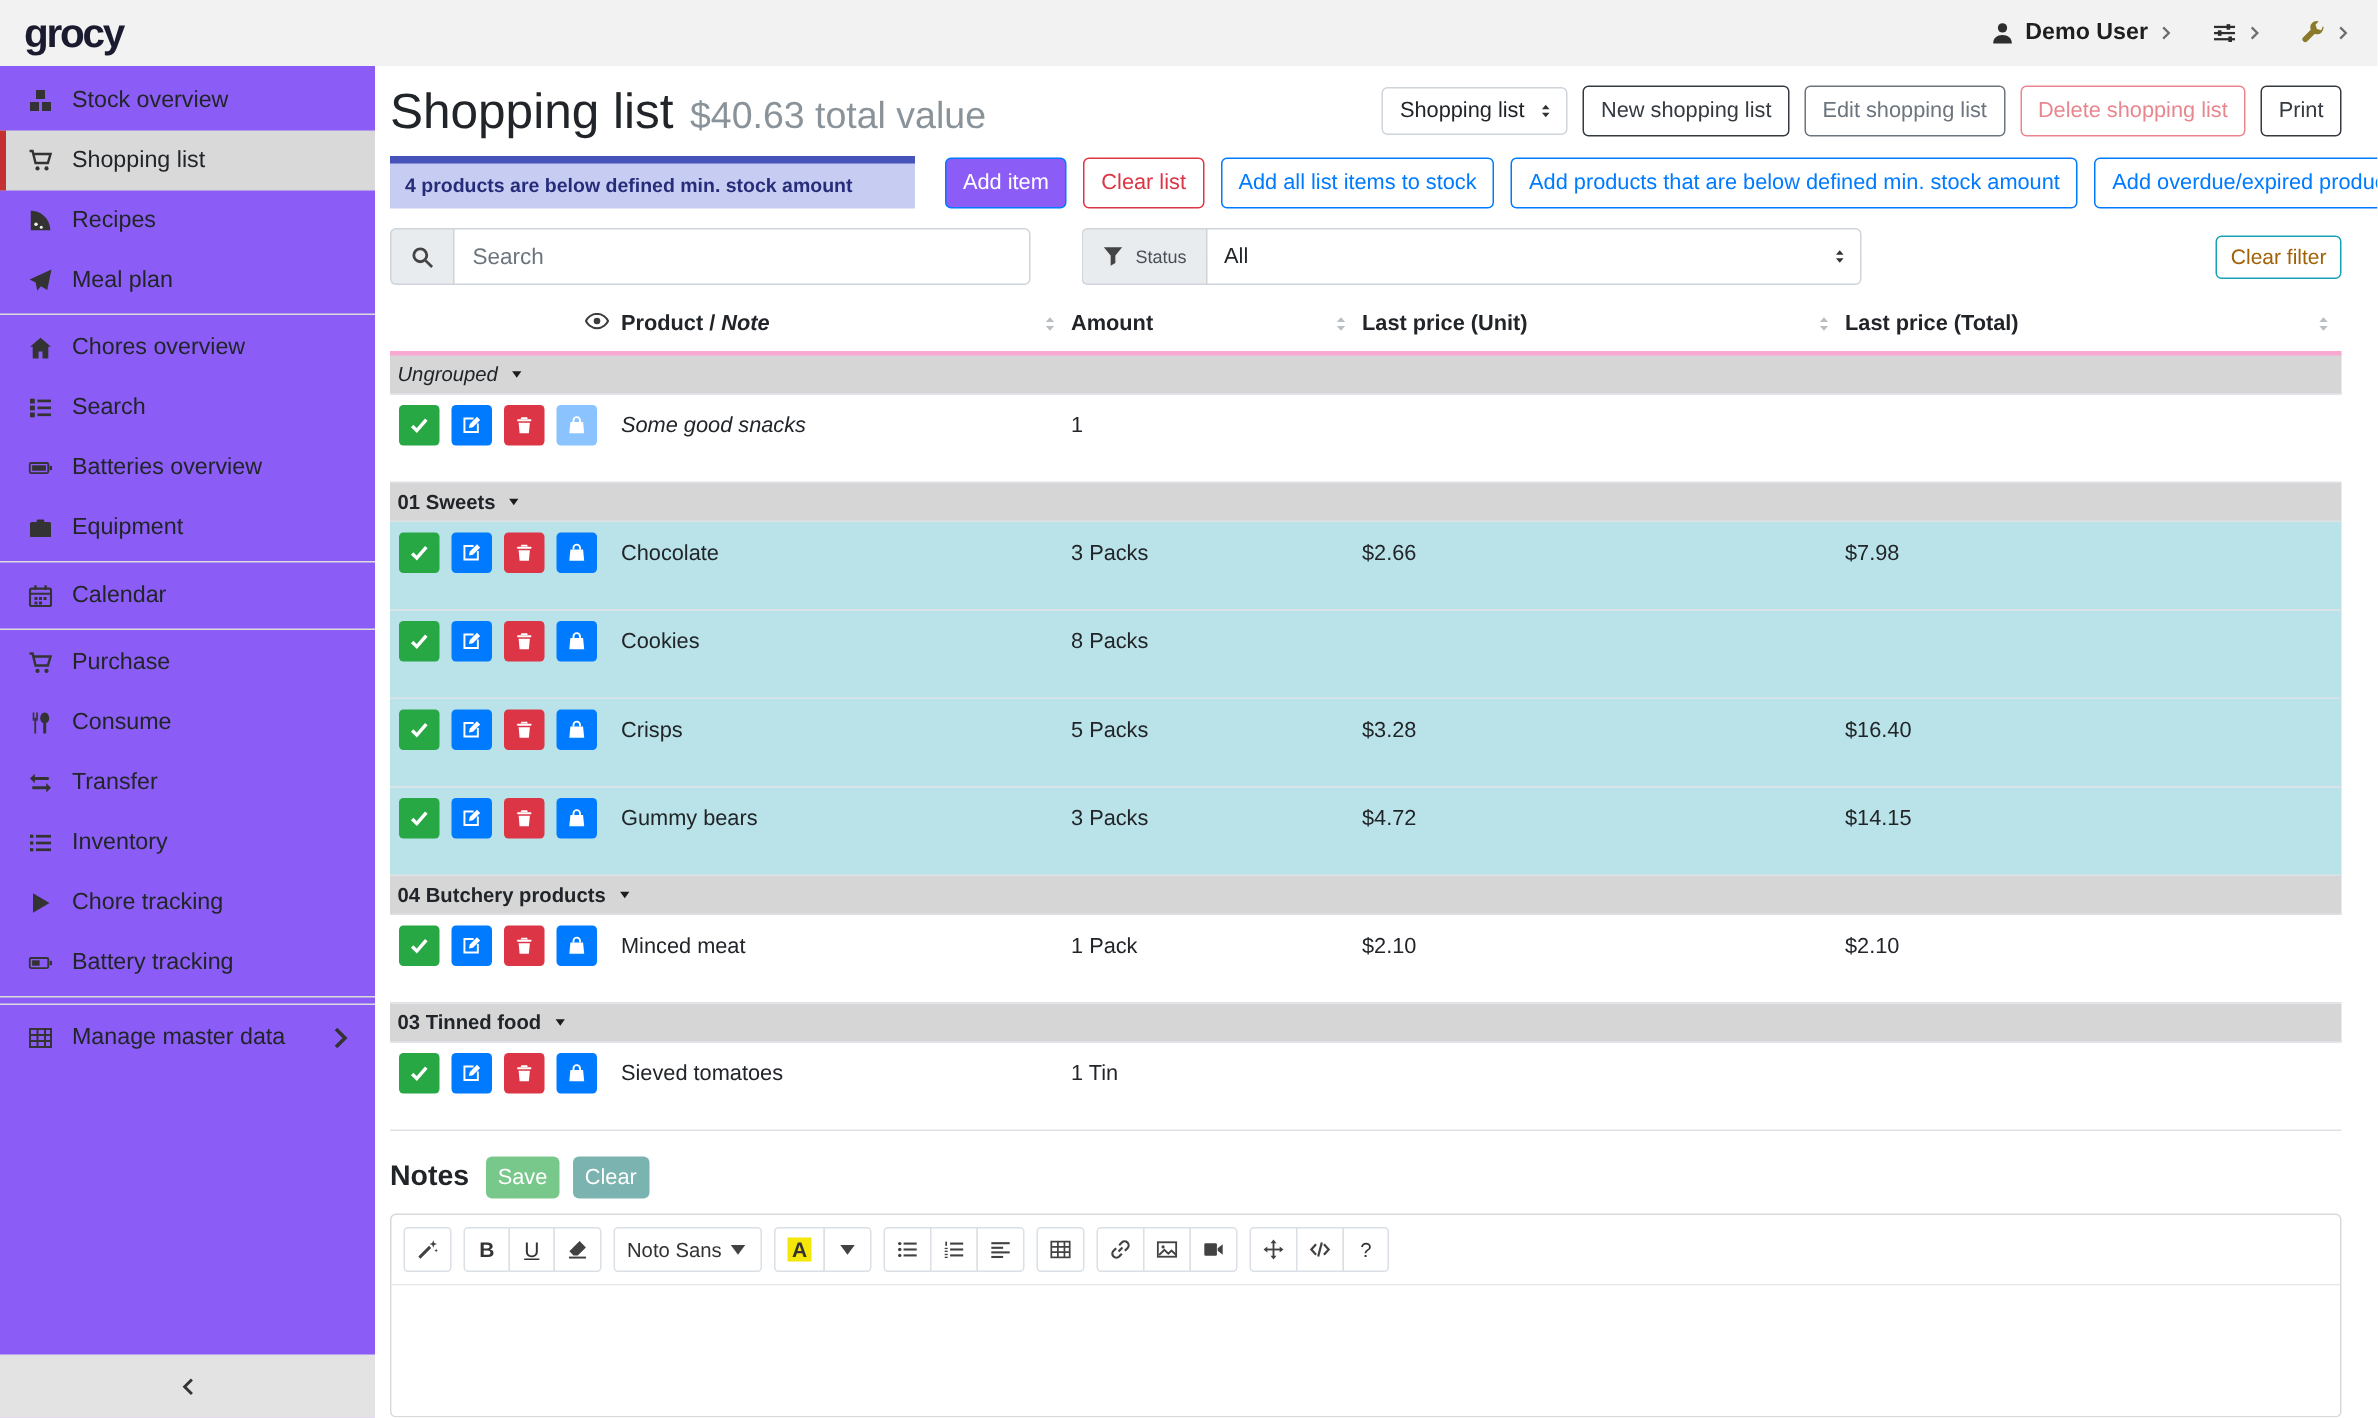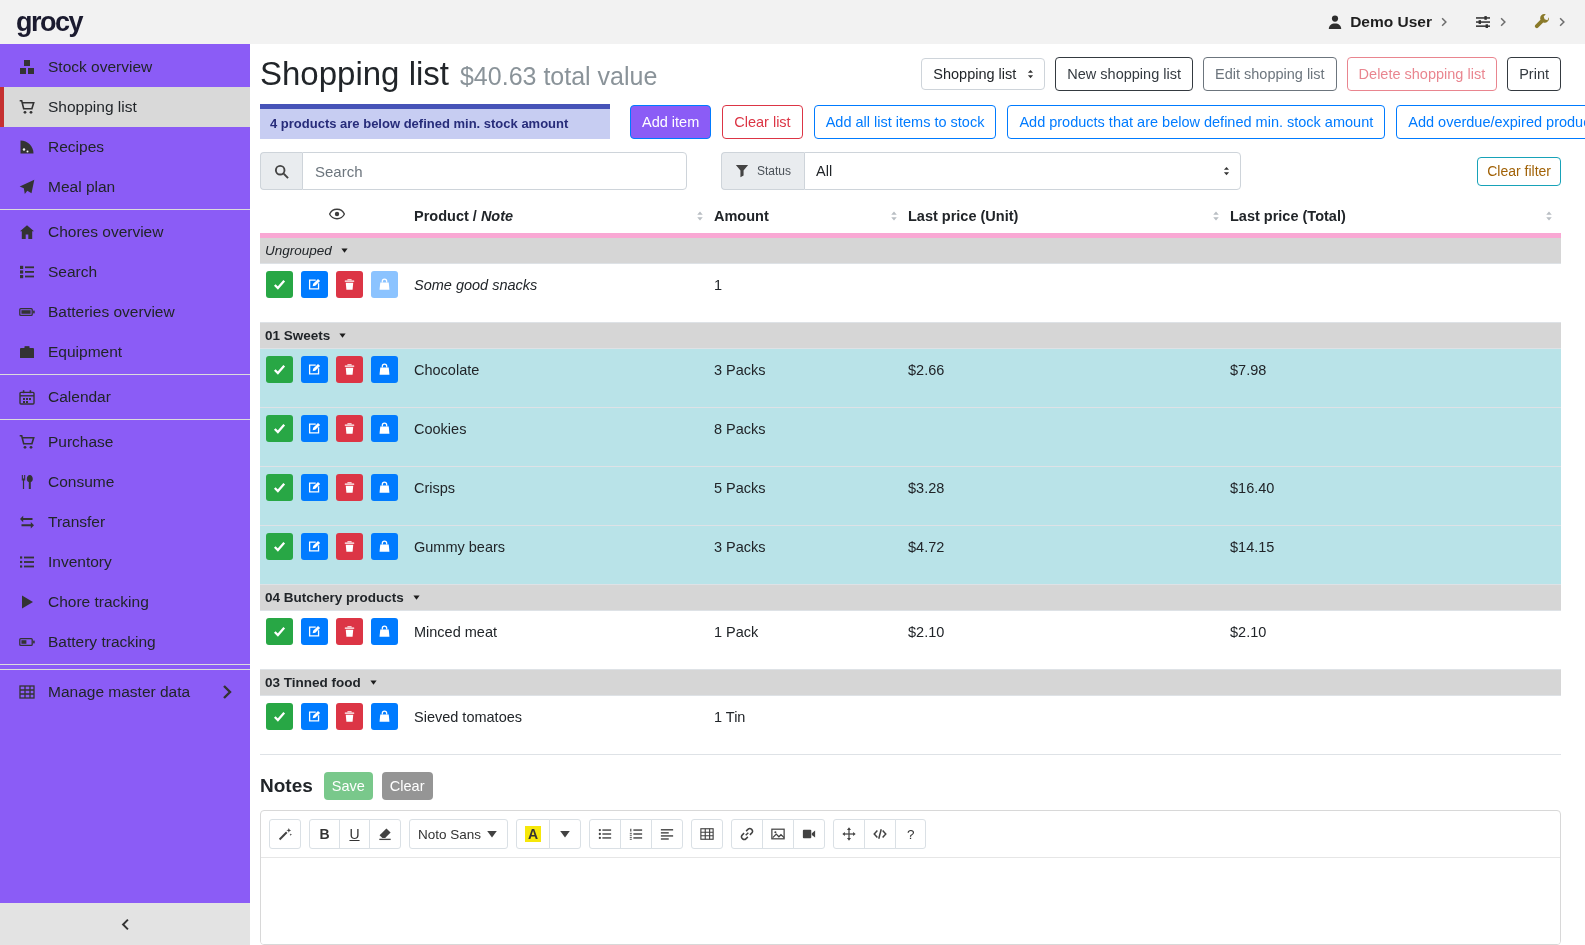--- a/index.html
+++ b/index.html
@@ -66,21 +66,21 @@
   .ig-prepend .icon { font-size: 14px; color: #444; }
   .search-group { width: 427px; }
   .search-group input { flex: 1; border: 1px solid #ced4da; border-radius: 0 4px 4px 0; padding: 0 12px; font-family: inherit; font-size: 15px; color: #212529; min-width: 0; }
   .search-group input::placeholder { color: #6c757d; }
   .status-group { width: 520px; margin-left: 34px; }
   .status-group .select { flex: 1; border-radius: 0 4px 4px 0; }
   .btn-clear-filter { margin-left: auto; padding: 5px 9px; font-size: 14px; }
 
   
   .slt { width: 100%; border-collapse: collapse; table-layout: fixed; }
-  .slt th { text-align: center; font-size: 14.5px; font-weight: 700; padding: 4px 6px 8px 2px; border-bottom: 5px solid #f9a8d4; cursor: pointer; }
+  .slt th { text-align: right; font-size: 14.5px; font-weight: 700; padding: 4px 6px 8px 2px; border-bottom: 3px solid #f9a8d4; cursor: pointer; }
   .slt th:first-child { padding-left: 8px; }
   .th-flex { display: flex; align-items: center; justify-content: space-between; }
   .th-flex i { font-style: italic; }
   .sort-icon { font-size: 12px; color: #b9bec3; margin-left: 6px; }
   .eye-hdr { font-size: 16px; color: #3d3d3d; }
   .slt td { border-bottom: 1px solid #dee2e6; font-size: 14.5px; padding: 2px 6px 2px 2px; vertical-align: middle; }
   .group-row td { background: #d6d6d6; padding: 5px 8px 5px 5px; font-size: 13.5px; font-weight: 700; cursor: pointer; }
   .gname.italic { font-style: italic; font-weight: 400; }
   .gcaret { font-size: 9px; color: #1d1d1d; margin-left: 8px; }
   .item-row td { padding-top: 7px; padding-bottom: 24px; }
@@ -92,21 +92,21 @@
   .act-btn.green { background: #28a745; }
   .act-btn.blue { background: #007bff; }
   .act-btn.red { background: #dc3545; }
   .act-btn.disabled { opacity: .45; }
 
   
   .notes-row { display: flex; align-items: center; gap: 9px; margin: 17px 0 10px; }
   .notes-title { font-size: 19px; font-weight: 700; margin-right: 2px; }
   .btn-sm { font-family: inherit; border: 0; border-radius: 4px; color: #fff; font-size: 14.5px; padding: 6px 8px; cursor: pointer; }
   .btn-sm.save { background: #28a745; opacity: .62; }
-  .btn-sm.clearb { background: #404040; opacity: .55; }
+  .btn-sm.clearb { background: #0f766e; opacity: .55; }
 
   
   .editor { flex: 1 1 auto; min-height: 0; border: 1px solid #d8d8d8; border-radius: 4px; display: flex; flex-direction: column; overflow: hidden; }
   .etoolbar { padding: 8px; display: flex; align-items: center; gap: 8px; border-bottom: 1px solid #e6e6e6; flex-wrap: nowrap; }
   .tgroup { display: flex; }
   .tbtn { font-family: inherit; min-width: 31px; height: 30px; background: #fff; border: 1px solid #dae0e5; display: inline-flex; align-items: center; justify-content: center; gap: 4px; padding: 0 8px; font-size: 13.5px; color: #333; cursor: pointer; border-radius: 0; margin-left: -1px; }
   .tgroup .tbtn:first-child { border-top-left-radius: 3px; border-bottom-left-radius: 3px; margin-left: 0; }
   .tgroup .tbtn:last-child { border-top-right-radius: 3px; border-bottom-right-radius: 3px; }
   .tbtn .icon { font-size: 14px; color: #424242; }
   .tlabel.b { font-weight: 700; font-size: 14px; }

